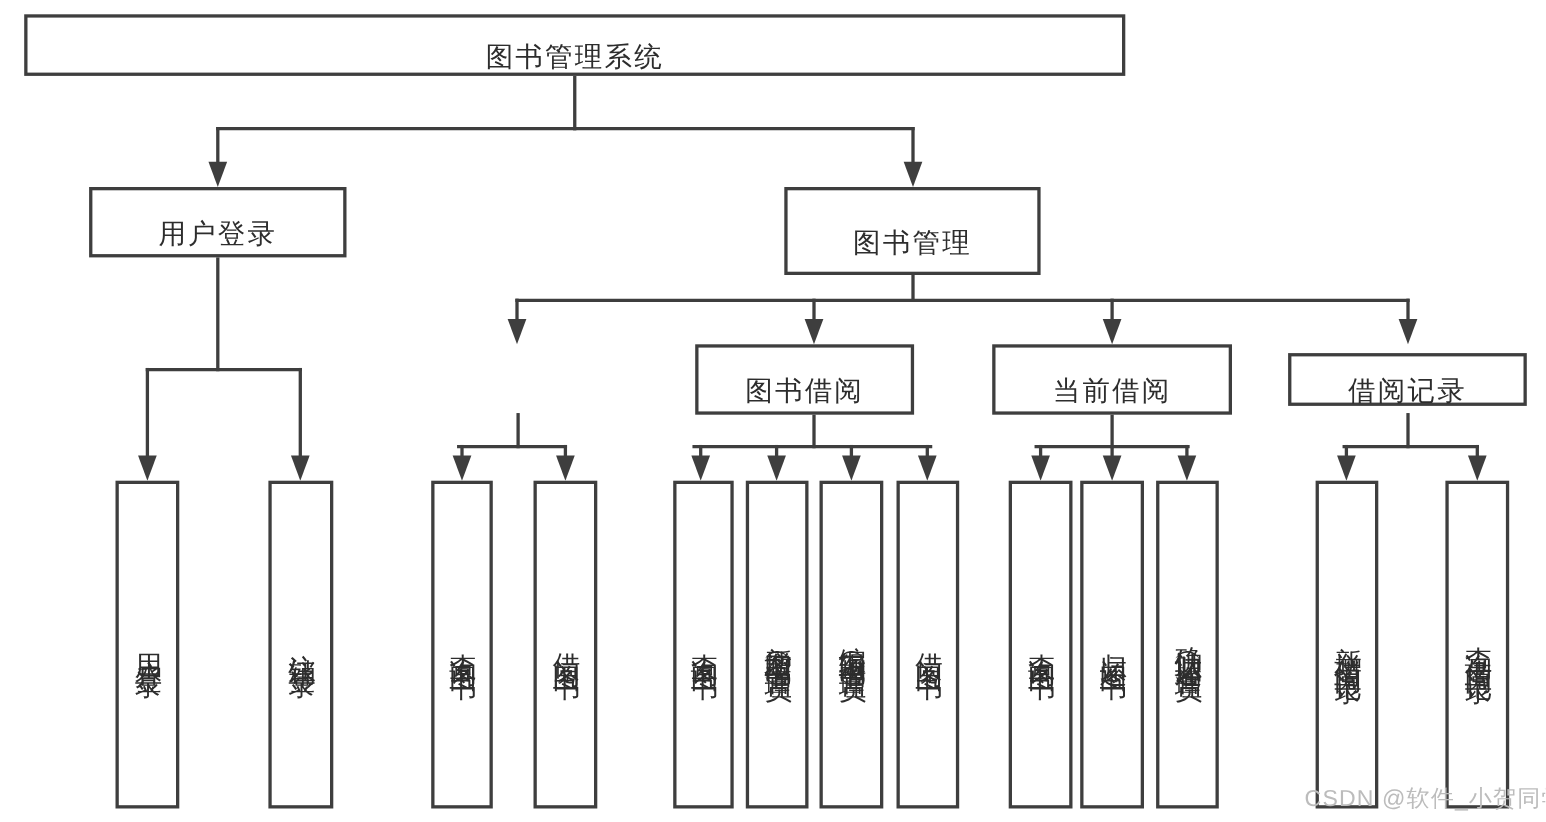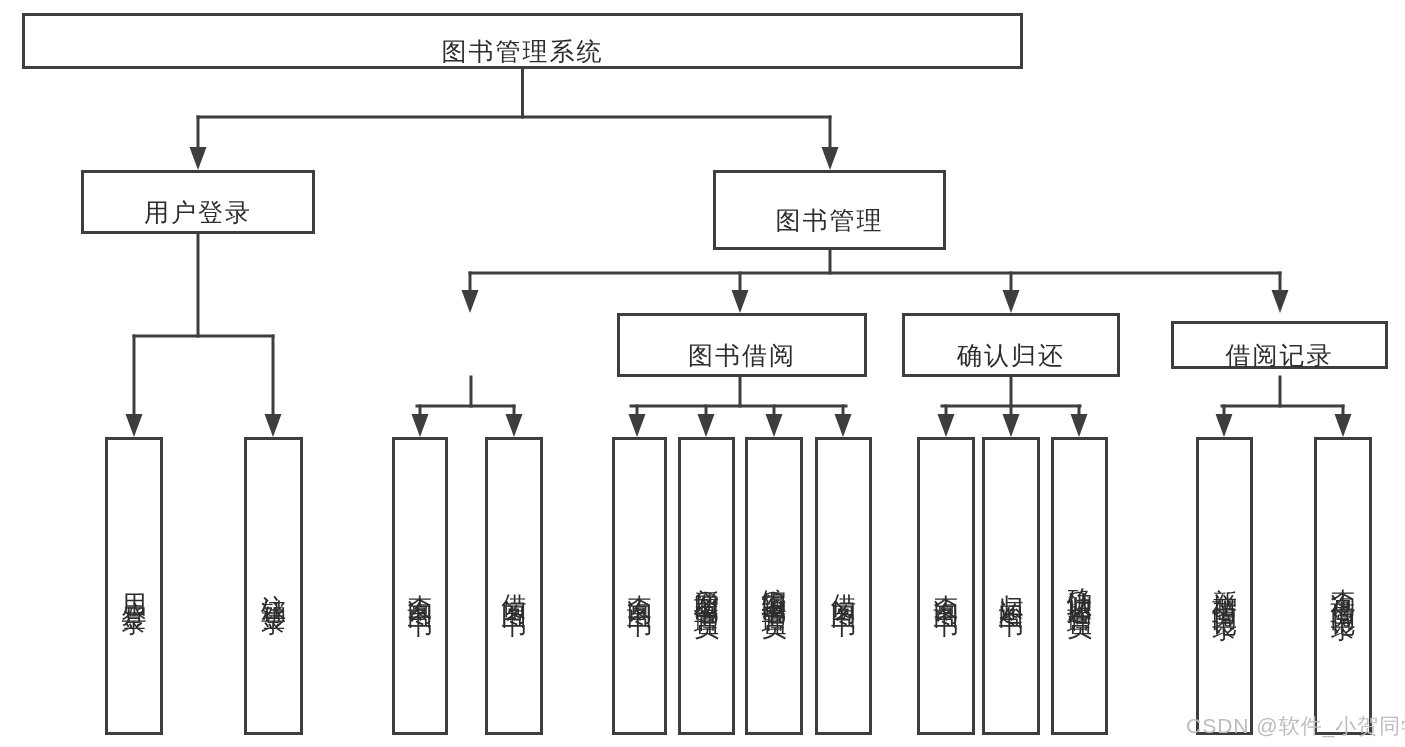--- a/index.html
+++ b/index.html
@@ -103,25 +103,25 @@
     <span class="hlabel">图书管理系统</span>
   </div>
 
   <div class="box" style="left:81px;top:170px;width:234px;height:64px">
     <span class="hlabel">用户登录</span>
   </div>
   <div class="box" style="left:713px;top:170px;width:233px;height:80px">
     <span class="hlabel">图书管理</span>
   </div>
 
-  <div class="box" style="left:617px;top:313px;width:250px;height:64px">
+  <div class="box" style="left:632px;top:313px;width:199px;height:64px">
     <span class="hlabel">图书借阅</span>
   </div>
   <div class="box" style="left:902px;top:313px;width:218px;height:64px">
-    <span class="hlabel">确认归还</span>
+    <span class="hlabel">当前借阅</span>
   </div>
   <div class="box" style="left:1171px;top:321px;width:217px;height:48px">
     <span class="hlabel">借阅记录</span>
   </div>
 
   <div class="box leaf" style="left:105px;top:437px;width:58px;height:298px">
     <span class="vlabel">用户登录</span>
   </div>
   <div class="box leaf" style="left:244px;top:437px;width:59px;height:298px">
     <span class="vlabel">注销登录</span>

